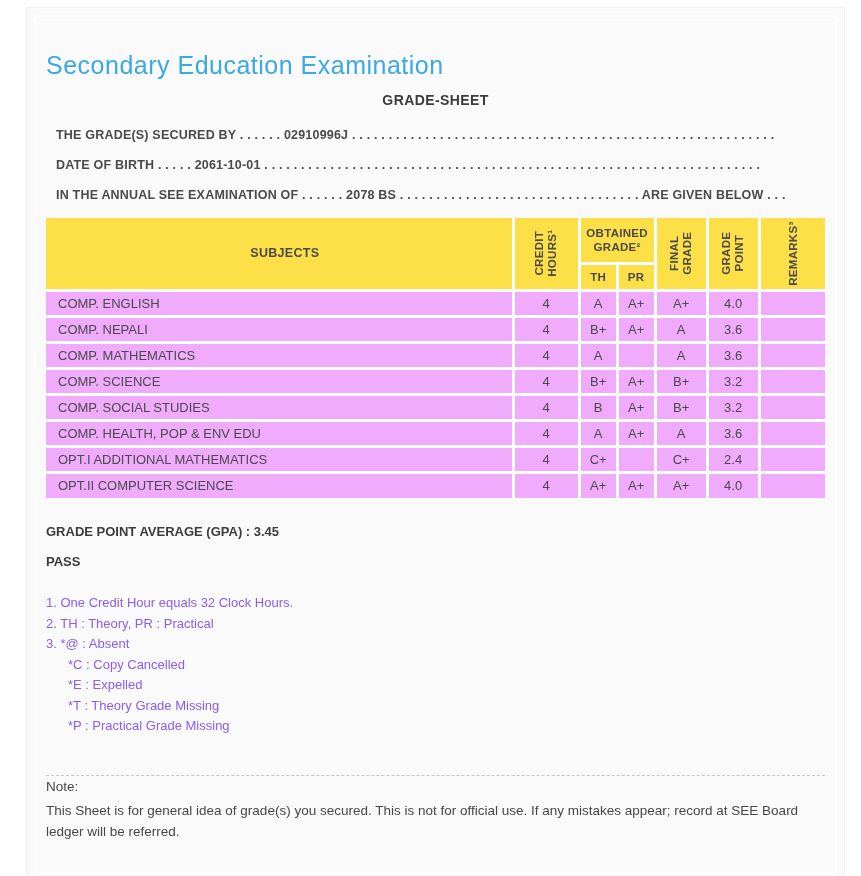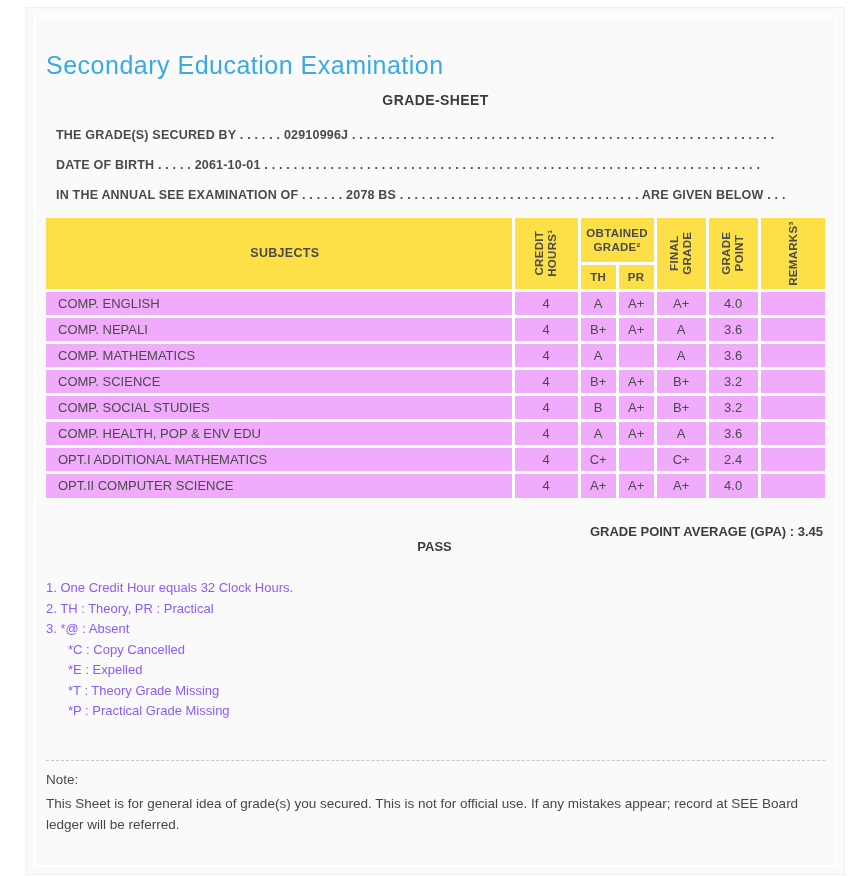--- a/index.html
+++ b/index.html
@@ -91,44 +91,44 @@
     transform: rotate(-90deg);
     white-space: nowrap;
     line-height: 1.15;
     text-align: center;
   }
   th.obtained { height: 42px; line-height: 1.25; }
   tr.subhead th { height: 24px; }
   
   .gpa-line {
     margin-top: 26px;
-    text-align: right;
     font-size: 13px;
     font-weight: 700;
     color: #3c3c3c;
     padding-right: 2px;
   }
   .result-line {
-    text-align: center;
+    margin-top: 15px;
+    text-align: left;
     font-size: 13px;
     font-weight: 700;
     color: #3c3c3c;
     padding-right: 2px;
   }
   
   .footnotes { margin-top: 24px; font-size: 13px; color: #8b5cf6; }
   .fn { line-height: 20.5px; }
   .fn.indent { padding-left: 22px; }
   
   .note-divider {
     margin-top: 38px;
     border-top: 1px dashed #c6c6c6;
     height: 0;
   }
-  .note { margin-top: 8px; font-size: 13.5px; color: #474747; }
+  .note { font-size: 13.5px; color: #474747; }
   .note-label { font-weight: 400; line-height: 21px; }
   .note-text { line-height: 21px; margin-top: 3px; max-width: 795px; }
 </style>
 </head>
 <body>
 
 <div class="card">
   <div class="card-inner">
 
     <h1 class="title">Secondary Education Examination</h1>

